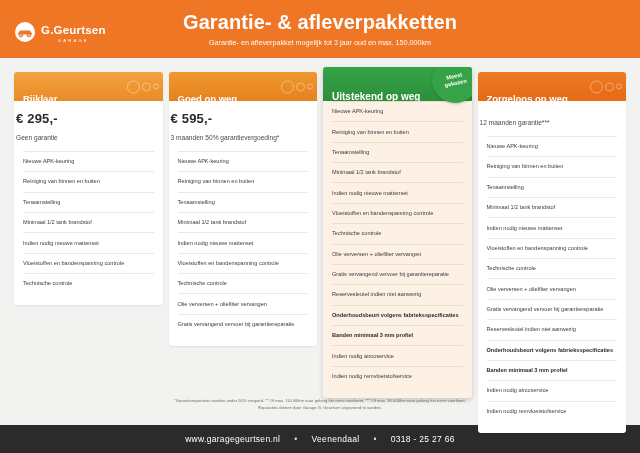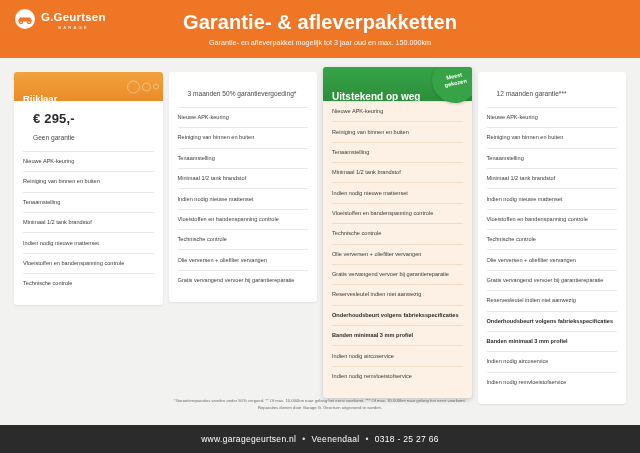--- a/index.html
+++ b/index.html
@@ -19,21 +19,21 @@
   .header {
     position: relative;
     height: 58px;
     background: #ee7625;
     display: flex;
     align-items: center;
     justify-content: center;
   }
   .logo {
     position: absolute;
-    left: 14px; top: 8px;
+    left: 14px; top: 21px;
     display: flex;
     align-items: center;
     gap: 5px;
   }
   .logo-mark {
     width: 22px; height: 22px;
     position: relative;
   }
   .logo-text { line-height: 1; }
   .logo-name {
@@ -127,21 +127,21 @@
   .gear {
     border-radius: 50%;
     border: 1.6px solid rgba(255,255,255,.85);
     background: transparent;
   }
   .gear.g1 { width: 13px; height: 13px; }
   .gear.g2 { width: 9px; height: 9px; }
   .gear.g3 { width: 6px; height: 6px; }
 
   .price-block {
-    padding: 10px 9px 9px 19px;
+    padding: 10px 9px 9px 2px;
   }
   .price {
     font-size: 13px;
     font-weight: bold;
     color: #2b2b2b;
     letter-spacing: .2px;
   }
   .price-note {
     font-size: 6.6px;
     color: #4a4a4a;
@@ -202,20 +202,21 @@
   
   .footer {
     height: 28px;
     background: #2b2b2b;
     color: #ffffff;
     display: flex;
     align-items: center;
     justify-content: center;
     font-size: 8.5px;
     letter-spacing: .3px;
+    gap: 8px;
   }
   .footer-sep { margin: 0 6px; opacity: .85; }
 </style>
 </head>
 <body>
 
 <div class="page">
 
   <div class="header">
     <div class="logo">
@@ -261,21 +262,30 @@
           <li class="feature">Reiniging van binnen en buiten</li>
           <li class="feature">Tenaamstelling</li>
           <li class="feature">Minimaal 1/2 tank brandstof</li>
           <li class="feature">Indien nodig nieuwe mattenset</li>
           <li class="feature">Vloeistoffen en bandenspanning controle</li>
           <li class="feature">Technische controle</li>
         </ul>
       </div>
 
       <div class="card">
+        <div class="card-head c1">
+          <span class="card-title">Goed op weg</span>
+          <span class="gears">
+            <span class="gear g1"></span>
+              <span class="gear g2"></span>
+              <span class="gear g3"></span>
+          </span>
+        </div>
         <div class="price-block">
+          <div class="price">€ 595,-</div>
           <div class="price-note">3 maanden 50% garantievergoeding*</div>
         </div>
         <ul class="feature-list">
           <li class="feature">Nieuwe APK-keuring</li>
           <li class="feature">Reiniging van binnen en buiten</li>
           <li class="feature">Tenaamstelling</li>
           <li class="feature">Minimaal 1/2 tank brandstof</li>
           <li class="feature">Indien nodig nieuwe mattenset</li>
           <li class="feature">Vloeistoffen en bandenspanning controle</li>
           <li class="feature">Technische controle</li>
@@ -308,20 +318,28 @@
           <li class="feature">Gratis vervangend vervoer bij garantiereparatie</li>
           <li class="feature">Reservesleutel indien niet aanwezig</li>
           <li class="feature bold">Onderhoudsbeurt volgens fabrieksspecificaties</li>
           <li class="feature bold">Banden minimaal 3 mm profiel</li>
           <li class="feature">Indien nodig aircoservice</li>
           <li class="feature">Indien nodig remvloeistofservice</li>
         </ul>
       </div>
 
       <div class="card">
+        <div class="card-head c3">
+          <span class="card-title">Zorgeloos op weg</span>
+          <span class="gears">
+            <span class="gear g1"></span>
+              <span class="gear g2"></span>
+              <span class="gear g3"></span>
+          </span>
+        </div>
         <div class="price-block">
           <div class="price-note">12 maanden garantie***</div>
         </div>
         <ul class="feature-list">
           <li class="feature">Nieuwe APK-keuring</li>
           <li class="feature">Reiniging van binnen en buiten</li>
           <li class="feature">Tenaamstelling</li>
           <li class="feature">Minimaal 1/2 tank brandstof</li>
           <li class="feature">Indien nodig nieuwe mattenset</li>
           <li class="feature">Vloeistoffen en bandenspanning controle</li>

